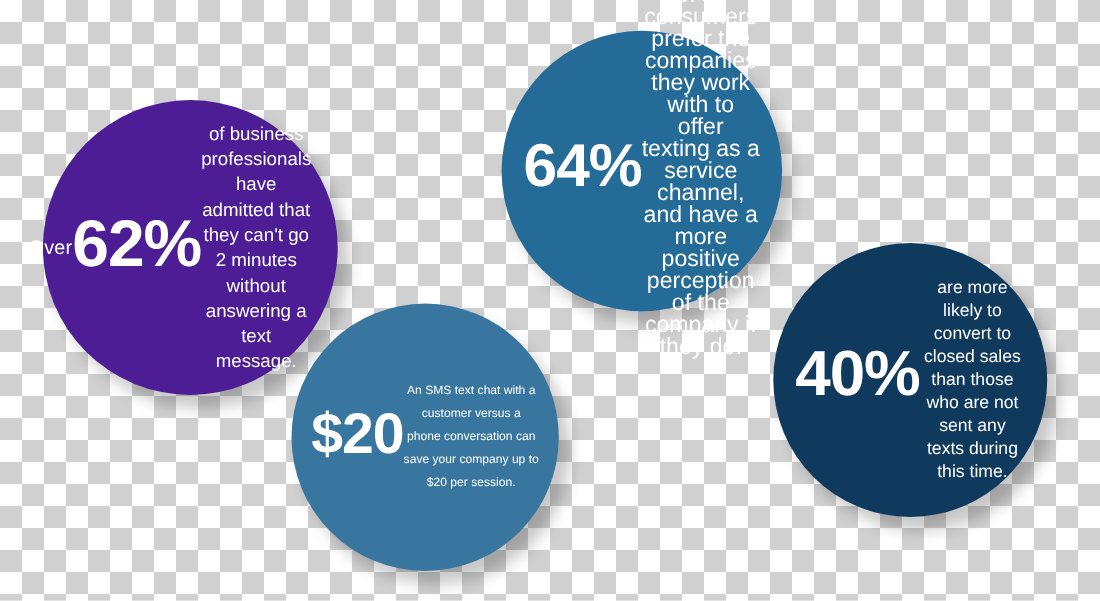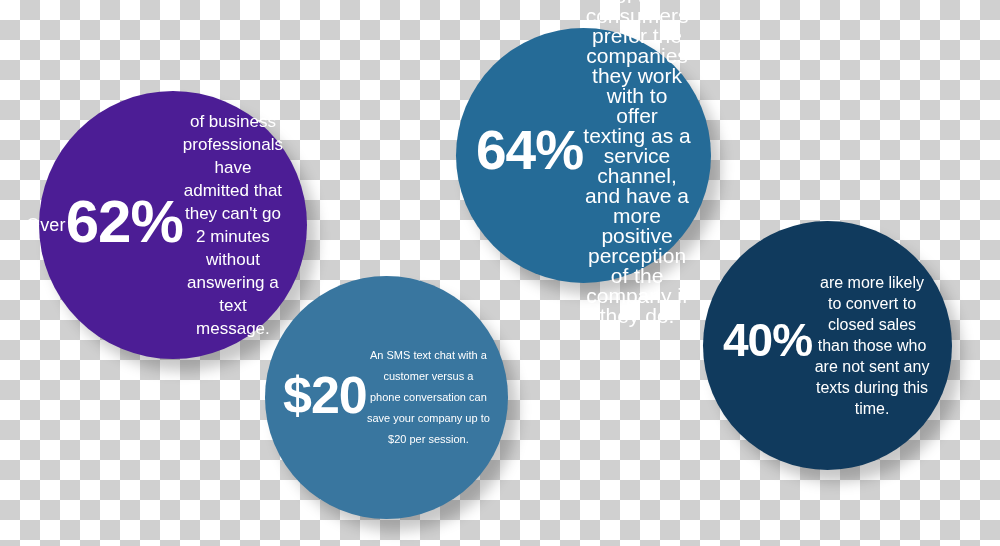--- a/index.html
+++ b/index.html
@@ -117,21 +117,21 @@
   
   #bubble-40 {
     left: 703px;
     top: 221px;
     width: 249px;
     height: 249px;
     background: #103a5d;
     padding: 0 20px;
   }
   #bubble-40 .stat {
-    font-size: 46px;
+    font-size: 58px;
     margin: 0 0 12px 0;
   }
   #bubble-40 .body {
     font-size: 16px;
     line-height: 21px;
   }
 </style>
 </head>
 <body>
 

